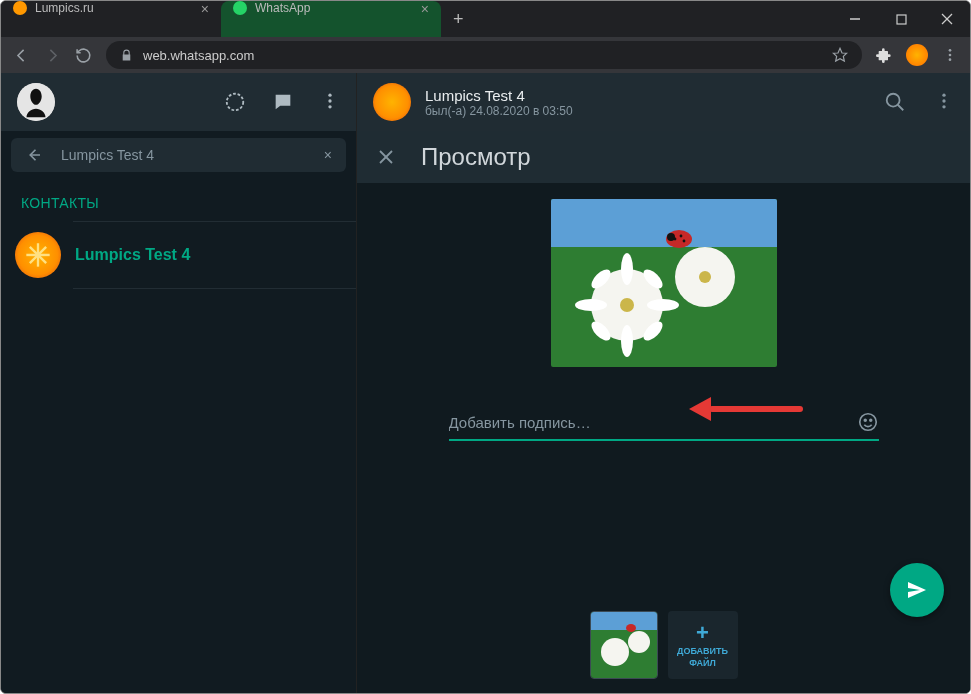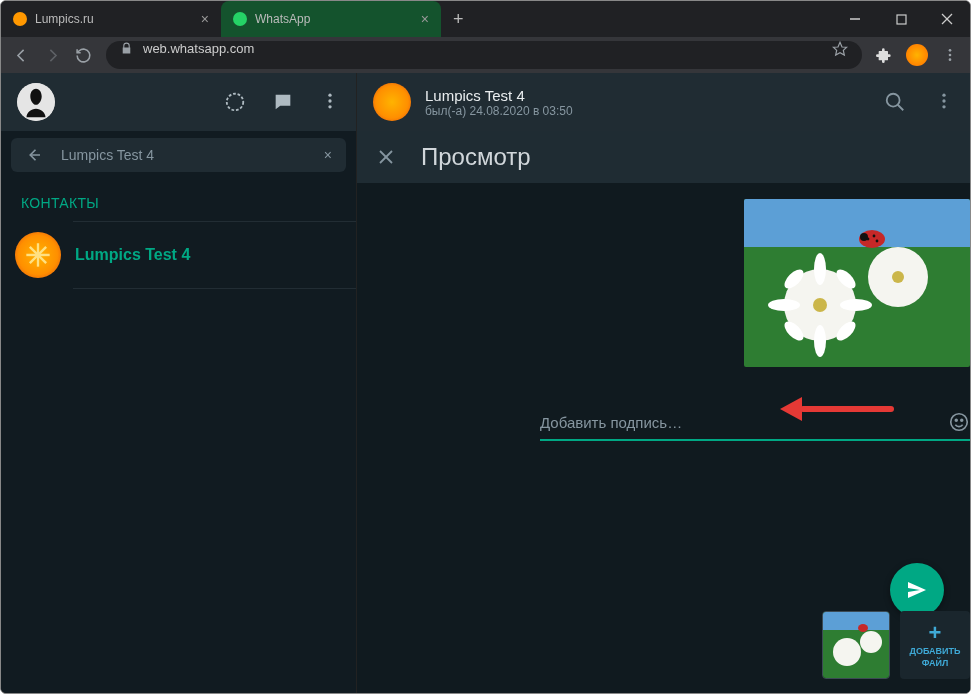--- a/index.html
+++ b/index.html
@@ -1,30 +1,30 @@
 <!DOCTYPE html>
 <html><head>
 <meta charset="utf-8">
 <style>
 *{margin:0;padding:0;box-sizing:border-box;font-family:"Segoe UI",Arial,sans-serif}
 body{background:#fff;display:flex;justify-content:center;align-items:flex-start}
 .win{width:971px;height:694px;border:1px solid #888;border-radius:6px;overflow:hidden;background:#202124;display:flex;flex-direction:column}
 
 .titlebar{height:36px;background:#202124;display:flex}
-.tab{display:flex;align-items:center;padding:0 12px;height:36px;gap:8px;color:#bbb;font-size:12px;position:relative;border-radius:8px 8px 0 0;width:220px}
+.tab{display:flex;align-items:flex-start;padding:0 12px;height:36px;gap:8px;color:#bbb;font-size:12px;position:relative;border-radius:8px 8px 0 0;width:220px}
 .tab.active{background:#14532d}
 .tab-ico{width:14px;height:14px;border-radius:50%}
 .tab-x{margin-left:auto;color:#999;font-size:14px}
 .newtab{color:#bbb;padding:0 12px;display:flex;align-items:center;font-size:18px}
 .winbtns{margin-left:auto;display:flex}
 .winbtn{width:46px;display:flex;align-items:center;justify-content:center;color:#ccc}
 
 .addr{height:36px;background:#35363a;display:flex;align-items:center;padding:0 12px;gap:14px}
 .nav-ico{color:#9aa0a6}
-.url-box{flex:1;height:28px;background:#202124;border-radius:14px;display:flex;align-items:flex-start;padding:0 14px;gap:10px;color:#ccc;font-size:13px}
+.url-box{flex:1;height:28px;background:#202124;border-radius:14px;display:flex;align-items:center;padding:0 14px;gap:10px;color:#ccc;font-size:13px}
 .url-right{margin-left:auto;display:flex;gap:14px}
 
 .app{flex:1;display:flex;background:#111b21;min-height:0}
 
 .left{width:356px;display:flex;flex-direction:column;border-right:1px solid #222}
 .lh{height:58px;background:#202c33;display:flex;align-items:center;padding:0 16px}
 .av{width:38px;height:38px;border-radius:50%;background:#ccc;overflow:hidden;display:flex;align-items:center;justify-content:center}
 .lh-ico{margin-left:auto;display:flex;gap:26px;color:#8696a0}
 .srch{height:48px;background:#111b21;display:flex;align-items:center;padding:0 10px}
 .srch-box{flex:1;height:34px;background:#202c33;border-radius:6px;display:flex;align-items:center;padding:0 14px;color:#8696a0;font-size:14px}
@@ -41,21 +41,21 @@
 .rh .cav2{width:38px;height:38px;border-radius:50%;background:radial-gradient(circle,#ffb300 0,#ff8f00 60%,#d84315 100%)}
 .rh .info{display:flex;flex-direction:column}
 .rh .name{color:#e9edef;font-size:15px;font-weight:500}
 .rh .seen{color:#8696a0;font-size:12px}
 .rh .ricons{margin-left:auto;display:flex;gap:28px;color:#8696a0}
 
 .sub{height:52px;background:#1f2c33;display:flex;align-items:center;padding:0 20px;gap:26px;color:#d1d7db}
 .sub .sx{font-size:20px;color:#8696a0}
 .sub .stitle{font-size:24px}
 
-.preview{flex:1;display:flex;flex-direction:column;align-items:flex-end;padding-top:16px;background:#101a1f;position:relative;min-height:0}
+.preview{flex:1;display:flex;flex-direction:column;align-items:center;padding-top:16px;background:#101a1f;position:relative;min-height:0}
 .img-prev{width:226px;height:168px;border-radius:2px;overflow:hidden;display:flex;align-items:center;justify-content:center}
 
 .cap-row{width:430px;margin-top:38px;display:flex;align-items:center;border-bottom:2px solid #00a884;padding:6px 0;position:relative}
 .cap-in{flex:1;background:none;border:none;color:#8696a0;font-size:15px;outline:none}
 .cap-in::placeholder{color:#8696a0}
 .emo{color:#8696a0;font-size:18px}
 
 .arrow-annot{position:absolute;left:240px;top:-8px;display:flex;align-items:center}
 .arrow-line{height:6px;width:94px;background:#e53935;border-radius:3px}
 .arrow-head{width:0;height:0;border-top:12px solid transparent;border-bottom:12px solid transparent;border-right:22px solid #e53935;margin-right:-2px}

